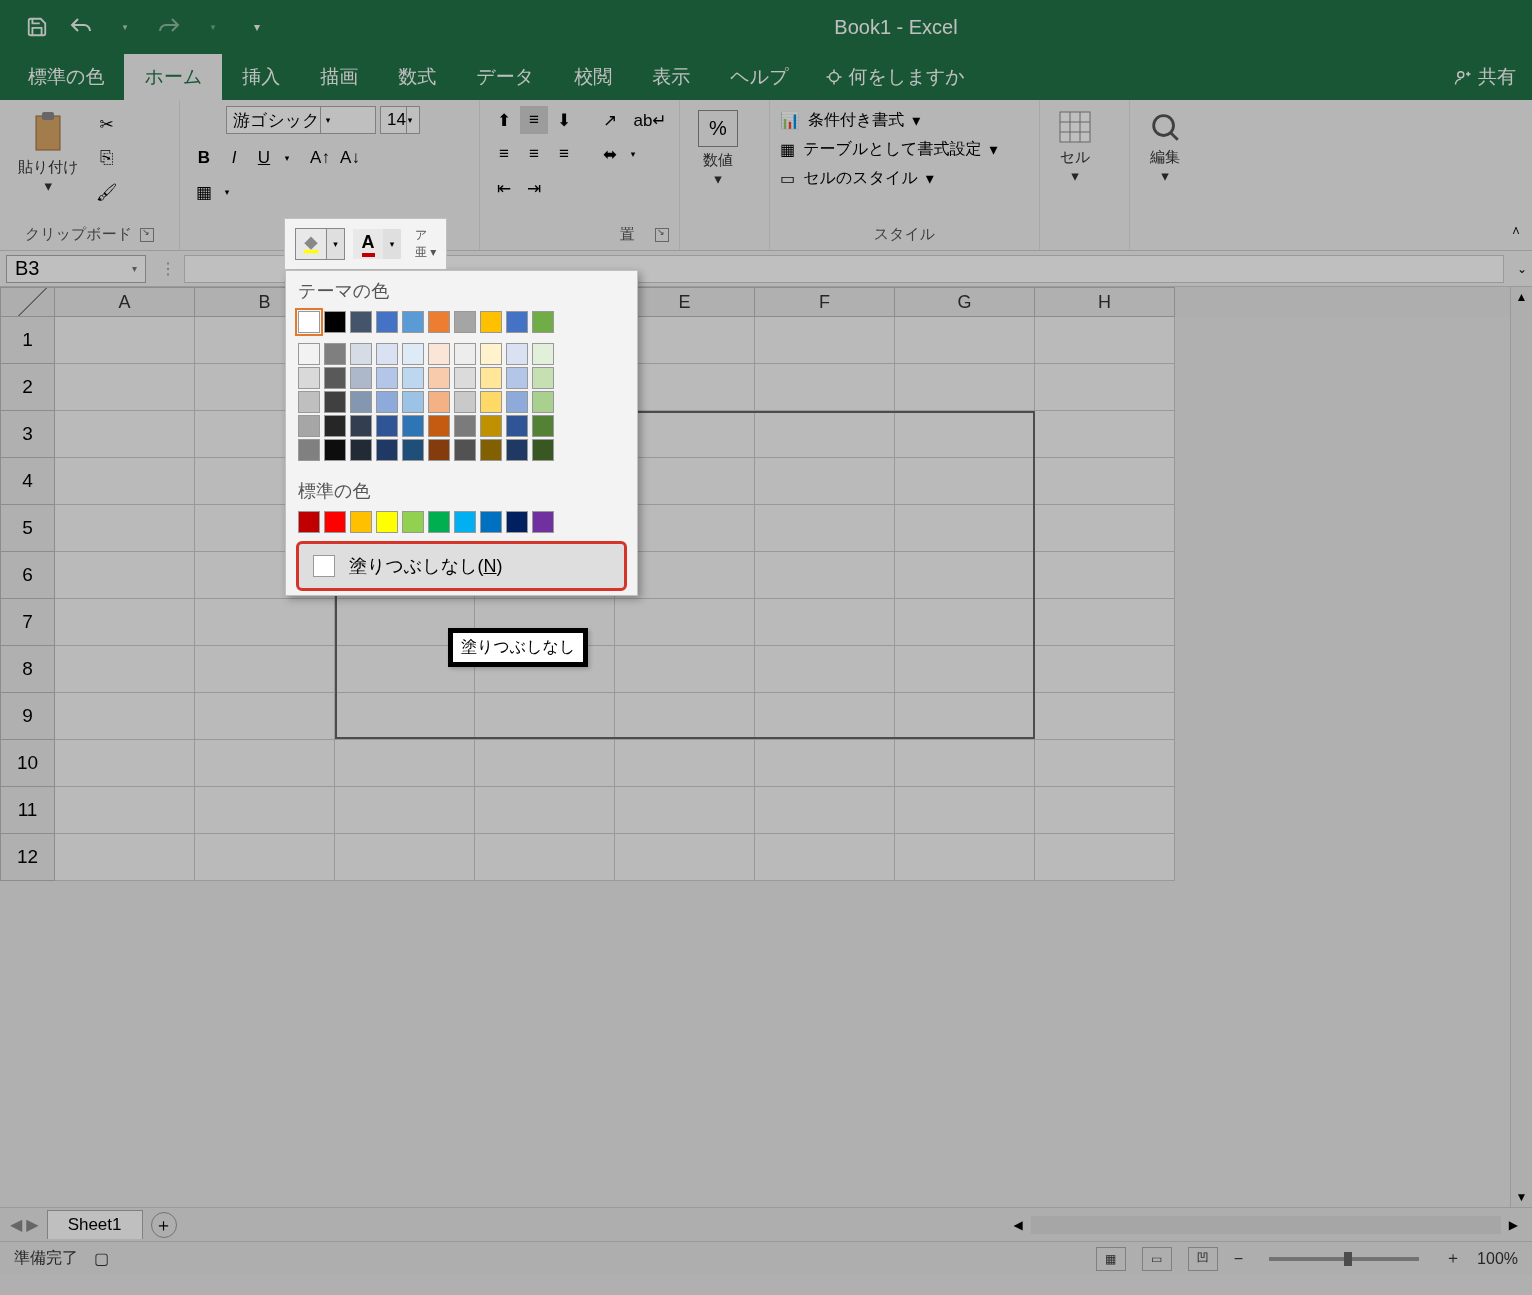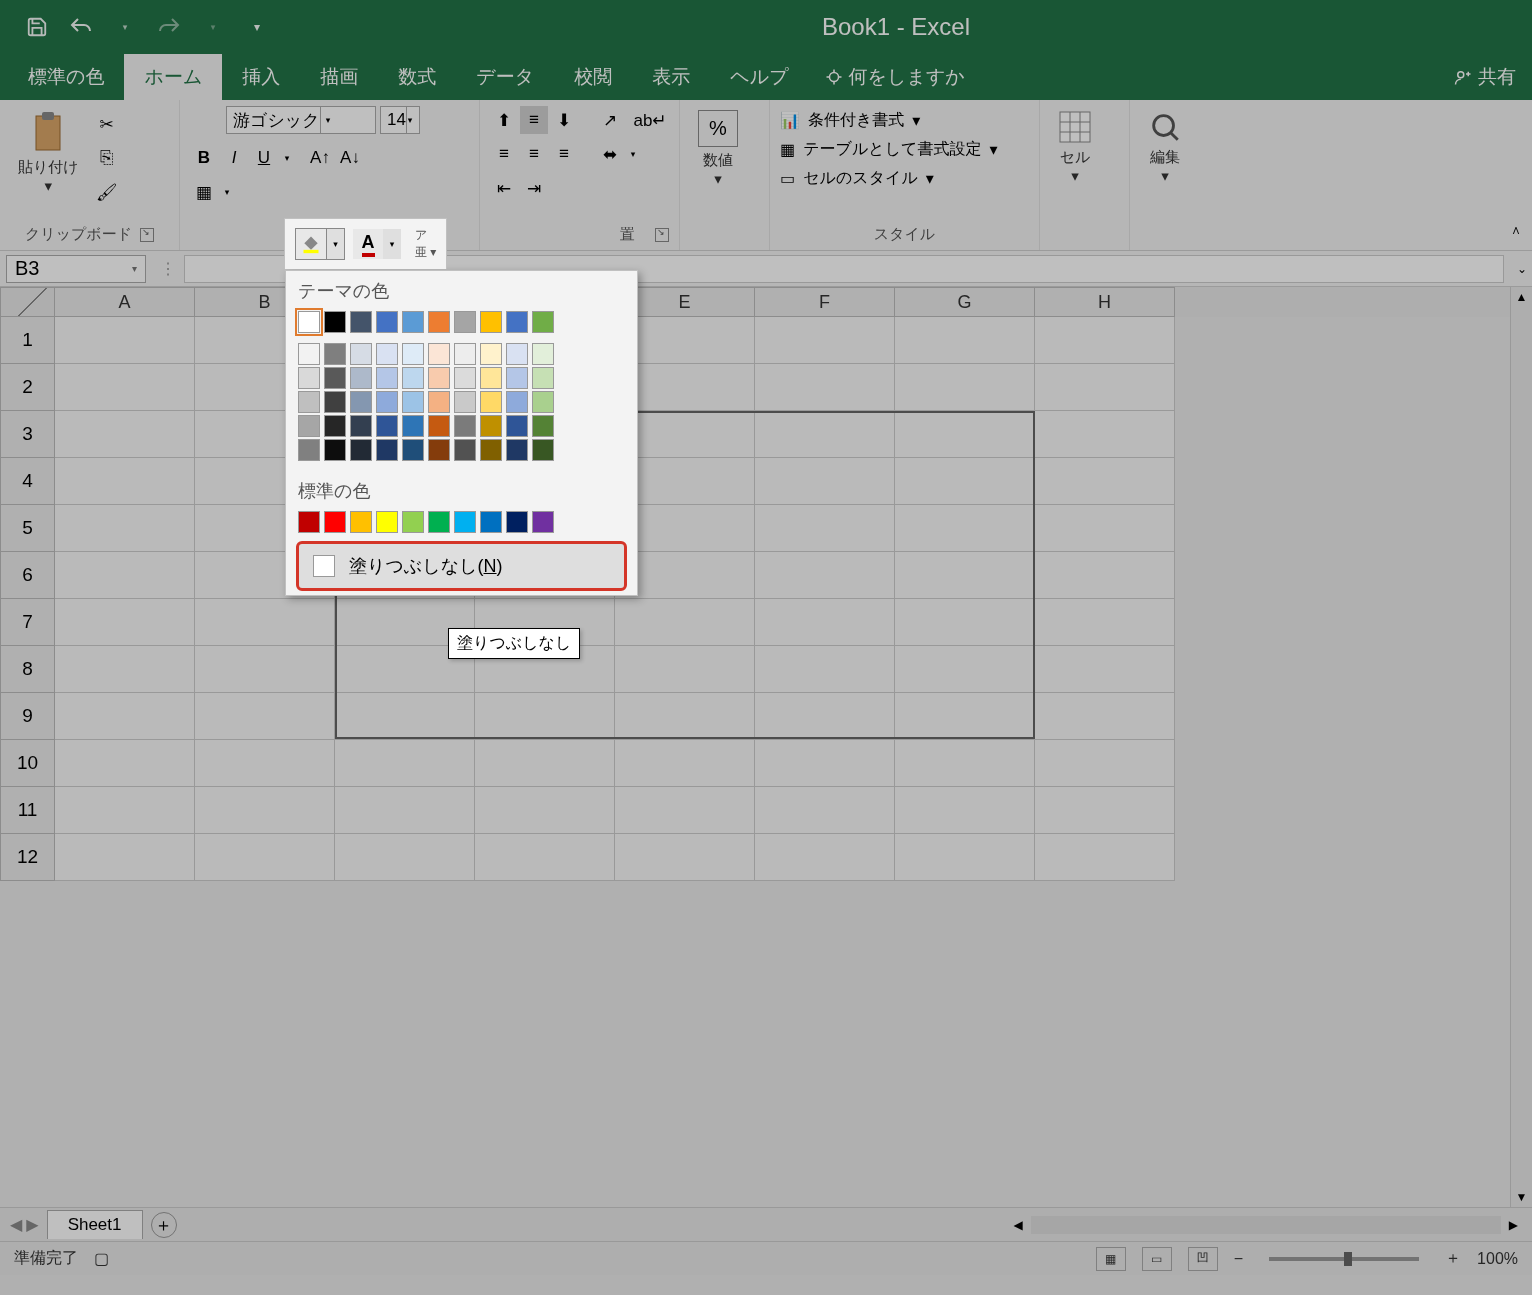--- a/index.html
+++ b/index.html
@@ -3,21 +3,21 @@
 <meta charset="utf-8">
 <style>
 * { margin: 0; padding: 0; box-sizing: border-box; font-family: "Yu Gothic", "游ゴシック", sans-serif; }
 body { width: 1532px; height: 1295px; background: #b0b0b0; overflow: hidden; position: relative; }
 .dimmed { filter: brightness(0.75); }
 
 
 .titlebar { height: 54px; background: #217346; display: flex; align-items: center; color: white; padding: 0 10px; }
 .titlebar .qat { display: flex; align-items: center; gap: 18px; padding-left: 14px; }
 .titlebar .qat-icon { width: 26px; height: 26px; display: flex; align-items: center; justify-content: center; opacity: 0.95; cursor: pointer; }
-.titlebar .title { flex: 1; text-align: center; font-size: 24px; }
+.titlebar .title { flex: 1; text-align: center; font-size: 20px; }
 .titlebar .right { display: flex; align-items: center; gap: 20px; font-size: 20px; }
 .titlebar .win-btn { width: 40px; height: 40px; display: flex; align-items: center; justify-content: center; cursor: pointer; }
 
 
 .tabstrip { height: 46px; background: #217346; display: flex; align-items: stretch; padding-left: 8px; }
 .tabstrip .tab { padding: 0 20px; display: flex; align-items: center; color: white; font-size: 19px; cursor: pointer; }
 .tabstrip .tab.active { background: #f3f3f3; color: #217346; }
 .tabstrip .tab.file { font-size: 19px; }
 .tabstrip .spacer { flex: 1; }
 .tabstrip .right-btn { display: flex; align-items: center; color: white; font-size: 19px; padding: 0 16px; cursor: pointer; gap: 6px; }
@@ -100,21 +100,21 @@
 .color-popup .option-row { padding: 10px 16px; display: flex; align-items: center; gap: 12px; cursor: pointer; }
 .color-popup .no-fill-highlight { margin: 4px 10px; border: 3px solid #d43528; border-radius: 6px; padding: 10px 14px; display: flex; align-items: center; gap: 14px; background: #dedede; cursor: pointer; }
 .color-popup .empty-swatch { width: 22px; height: 22px; border: 1px solid #999; background: white; }
 
 
 .fill-btn-area { position: absolute; left: 284px; top: 218px; z-index: 101; background: #f3f3f3; padding: 8px 10px; border: 1px solid #c0c0c0; border-bottom: none; display: flex; align-items: center; gap: 8px; }
 .fill-btn-area .split { display: flex; border: 1px solid #888; }
 .fill-btn-area .split .main { width: 30px; height: 30px; display: flex; align-items: center; justify-content: center; background: #e8e8e8; }
 .fill-btn-area .split .arrow { width: 18px; display: flex; align-items: center; justify-content: center; font-size: 9px; background: #dfdfdf; border-left: 1px solid #888; }
 
-.tooltip-box { position: absolute; background: white; border: 1px solid #000000; padding: 4px 8px; font-size: 16px; box-shadow: 2px 2px 4px rgba(0,0,0,0.2); z-index: 200; }
+.tooltip-box { position: absolute; background: white; border: 5px solid #000000; padding: 4px 8px; font-size: 16px; box-shadow: 2px 2px 4px rgba(0,0,0,0.2); z-index: 200; }
 
 svg { display: block; }
 </style>
 </head>
 <body>
 
 <div class="dimmed">
 
 <div class="titlebar">
   <div class="qat">

